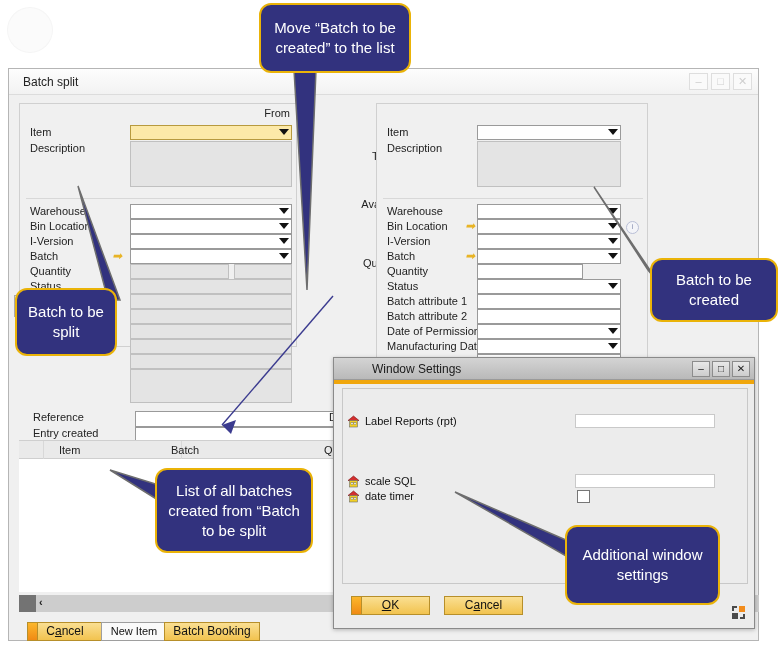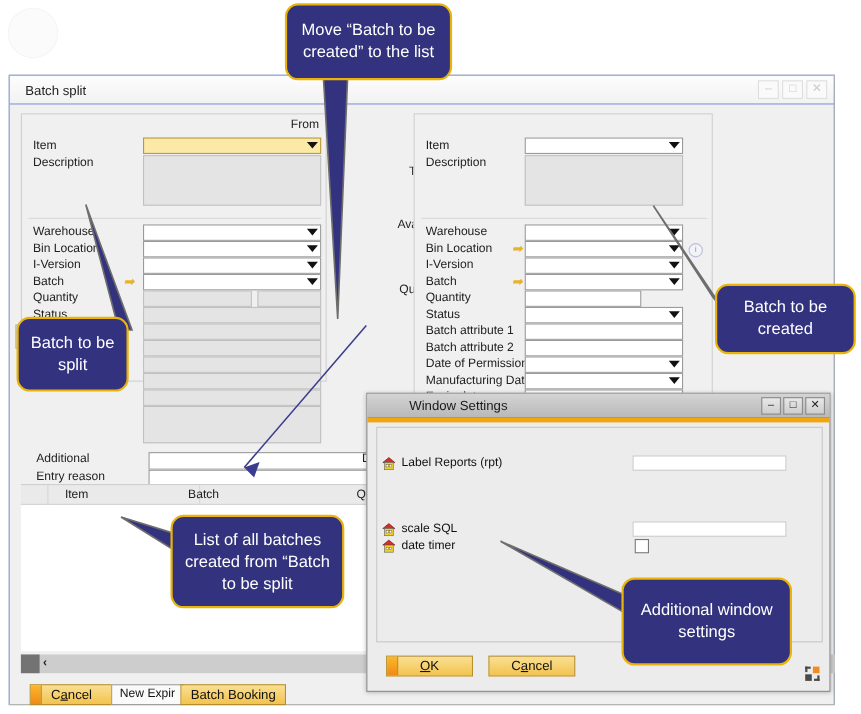--- a/index.html
+++ b/index.html
@@ -350,26 +350,26 @@
             <i class="caret"></i>
           </div>
       </div>
       <div class="row" style="top:265px;">
         <span class="lbl">Details</span>
         <div class="fld" style="left:96px;right:22px;"></div>
       </div>
     </div>
 
     <div class="refrow" style="left:10px;top:316px;width:629px;">
-      <span class="reflbl">Additional</span>
+      <span class="reflbl">Reference</span>
       <div class="reffld" style="left:116px;width:236px;"></div>
       <span class="reflbl" style="left:310px;">Dat</span>
     </div>
     <div class="refrow" style="left:10px;top:332px;width:629px;">
-      <span class="reflbl">Entry reason</span>
+      <span class="reflbl">Entry created</span>
       <div class="reffld" style="left:116px;right:0;"></div>
     </div>
 
     <div class="grid-head">
       <div class="grid-vline" style="left:24px;"></div>
       <div class="grid-vline" style="left:162px;"></div>
       <div class="grid-vline" style="left:396px;"></div>
       <span class="gh" style="left:40px;">Item</span>
       <span class="gh" style="left:152px;">Batch</span>
       <span class="gh" style="left:305px;">Qua</span>
@@ -377,21 +377,21 @@
     <div class="grid-body"></div>
 
     <div class="hscroll">
       <div class="lbtn"></div>
       <span class="arr">‹</span>
     </div>
 
     <div class="btn-amber tab" style="left:18px;top:527px;width:76px;">
       <span>C<span class="ul">a</span>ncel</span>
     </div>
-    <div class="btn-plain" style="left:92px;top:527px;width:66px;">New Expir</div>
+    <div class="btn-plain" style="left:92px;top:527px;width:66px;">New Item</div>
     <div class="btn-amber" style="left:155px;top:527px;width:96px;">Batch Booking</div>
   </div>
 </div>
 
 <div class="dlg">
   <div class="dlg-title">
     <span class="t">Window Settings</span>
     <div class="dlg-btns">
       <div class="dlg-btn">–</div>
       <div class="dlg-btn">□</div>

